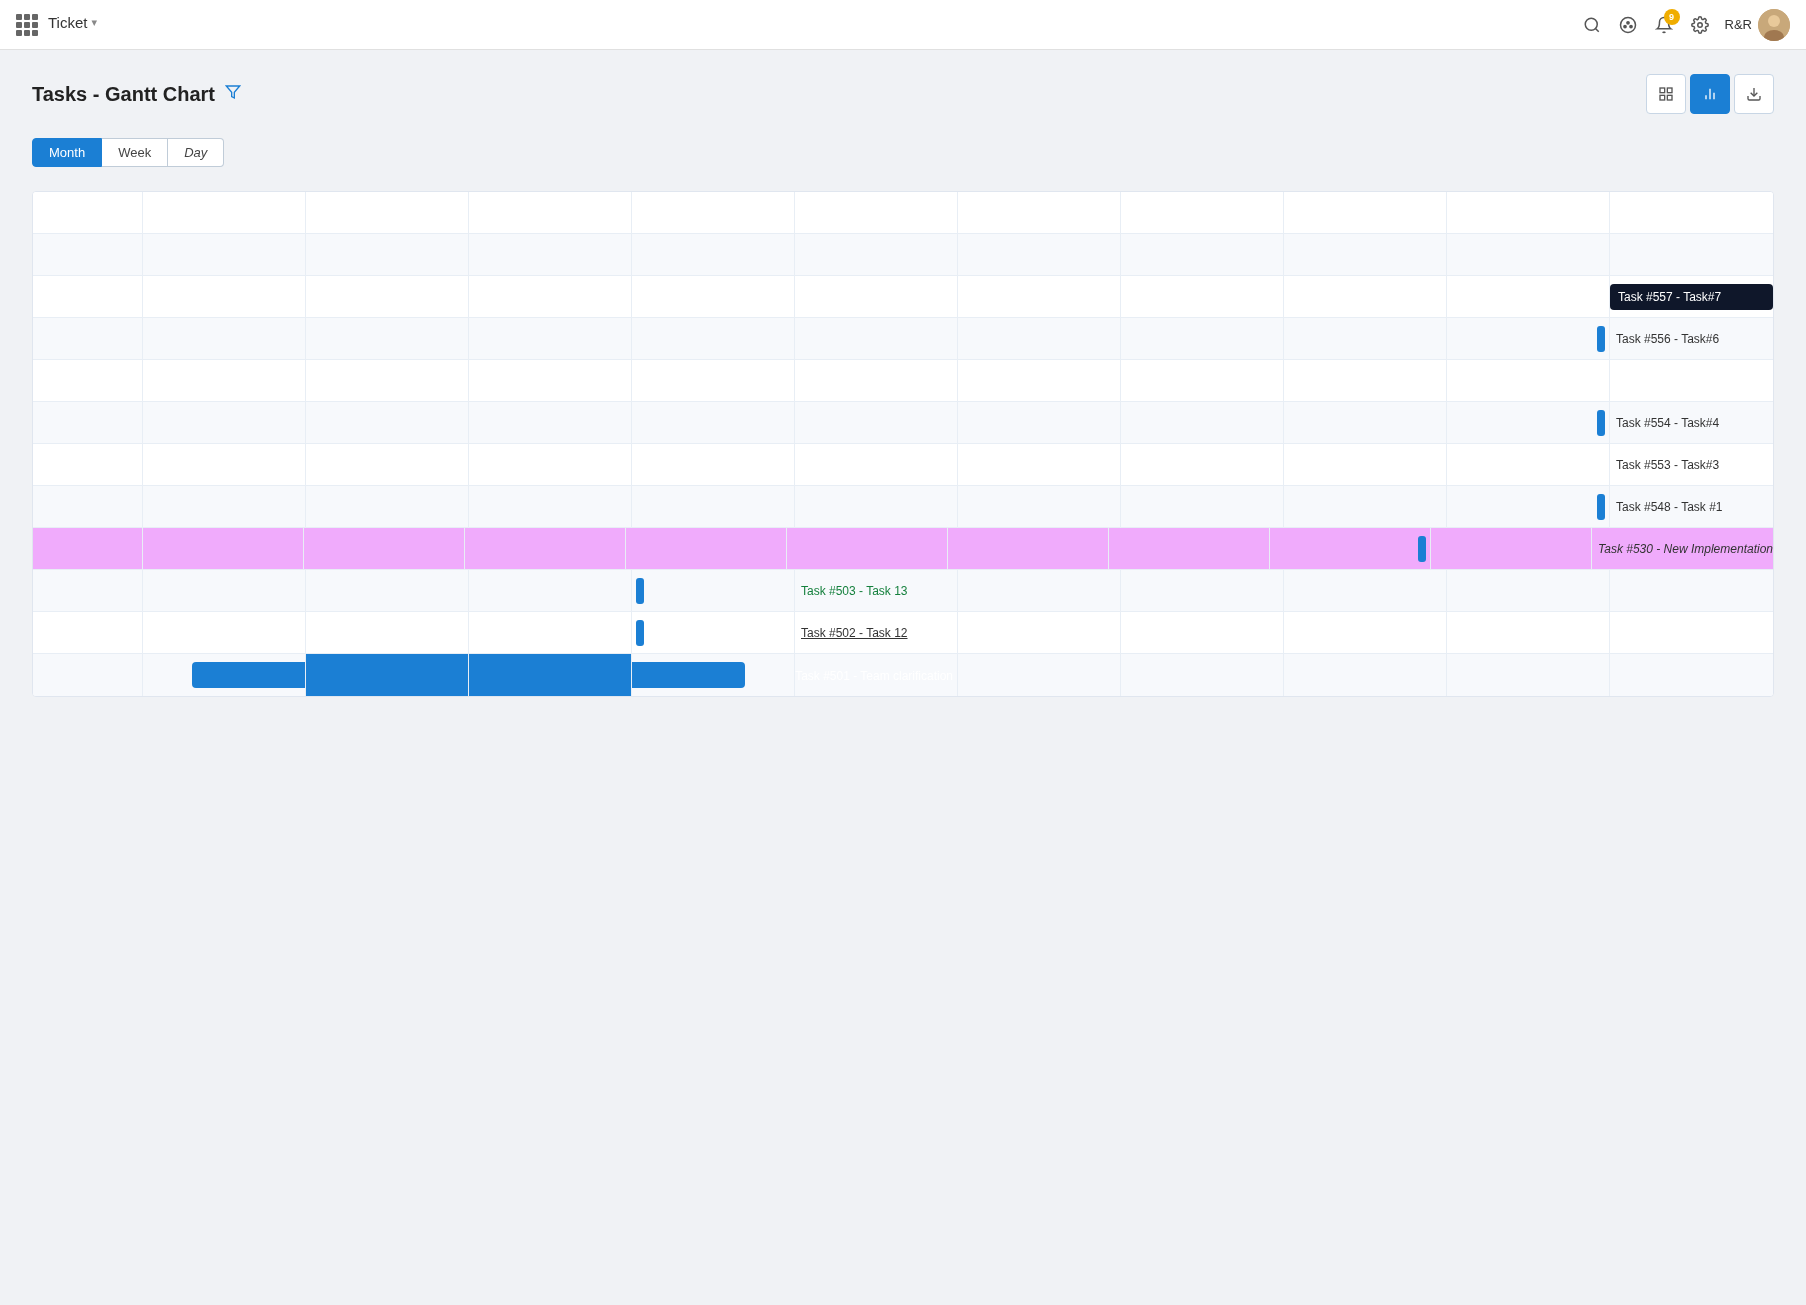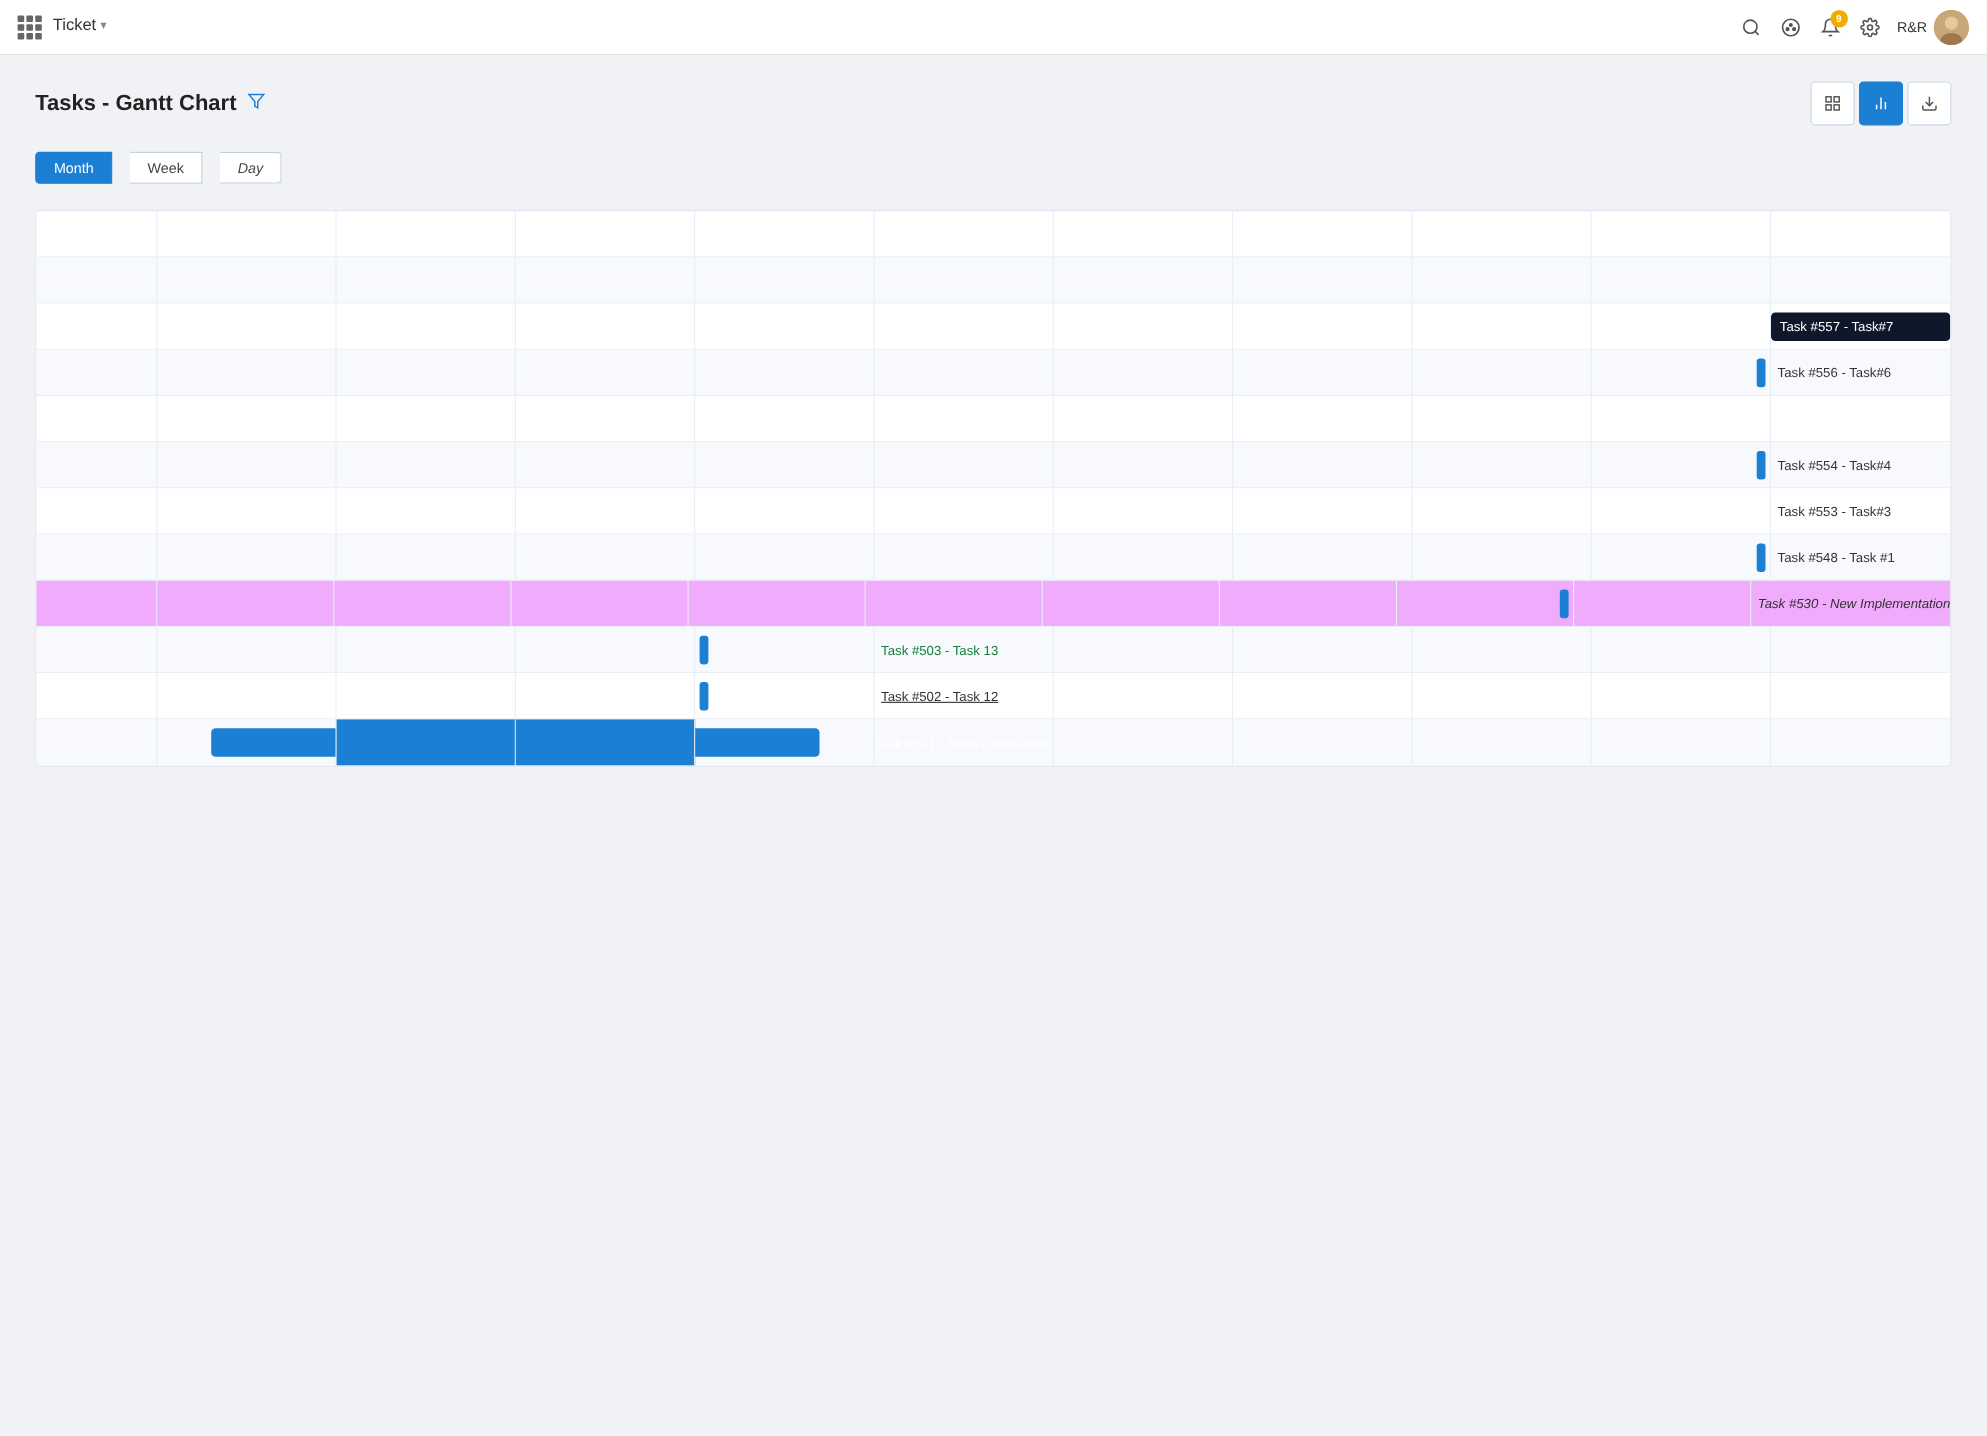--- a/index.html
+++ b/index.html
@@ -41,21 +41,21 @@
       border: 1px solid #c8d6e5;
       background: #fff;
       border-radius: 4px;
       cursor: pointer;
       display: flex; align-items: center; justify-content: center;
       color: #555;
     }
     .view-btn.active { background: #1b7fd4; border-color: #1b7fd4; color: #fff; }
 
     
-    .period-btns { display: flex; gap: 16px; margin-bottom: 24px; }
+    .period-btns { display: flex; gap: 0; margin-bottom: 24px; }
     .period-btn {
       padding: 6px 16px;
       border: 1px solid #c0ccd8;
       background: #fff;
       cursor: pointer;
       font-size: 13px;
       color: #444;
     }
     .period-btn:first-child { border-radius: 4px 0 0 4px; }
     .period-btn:last-child { border-radius: 0 4px 4px 0; font-style: italic; }

